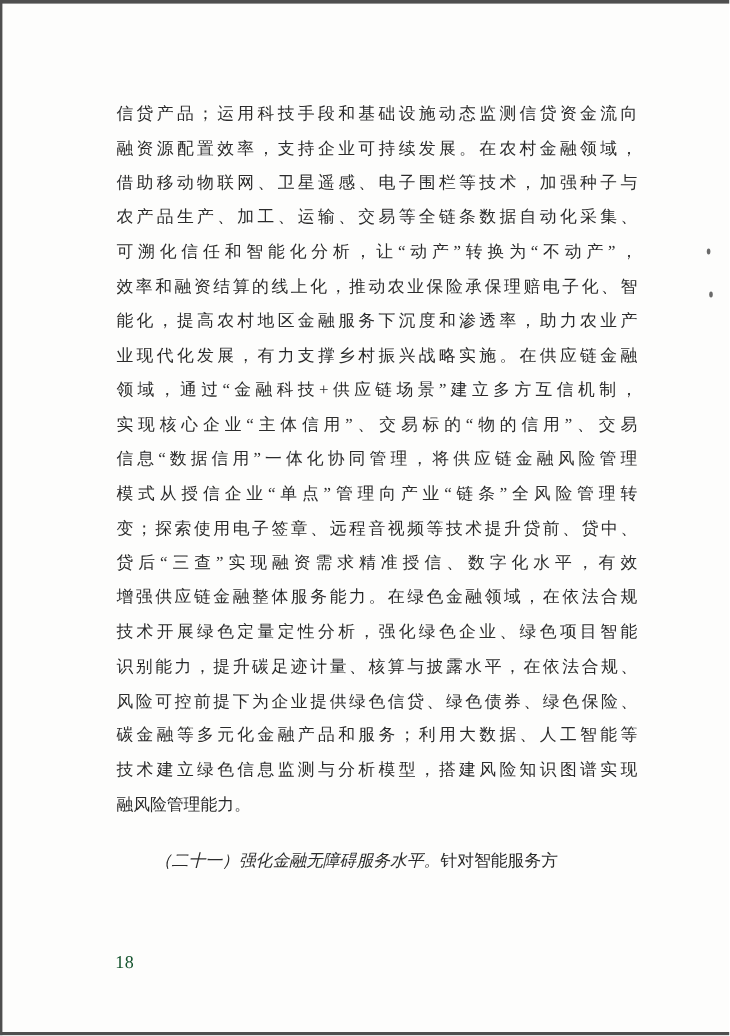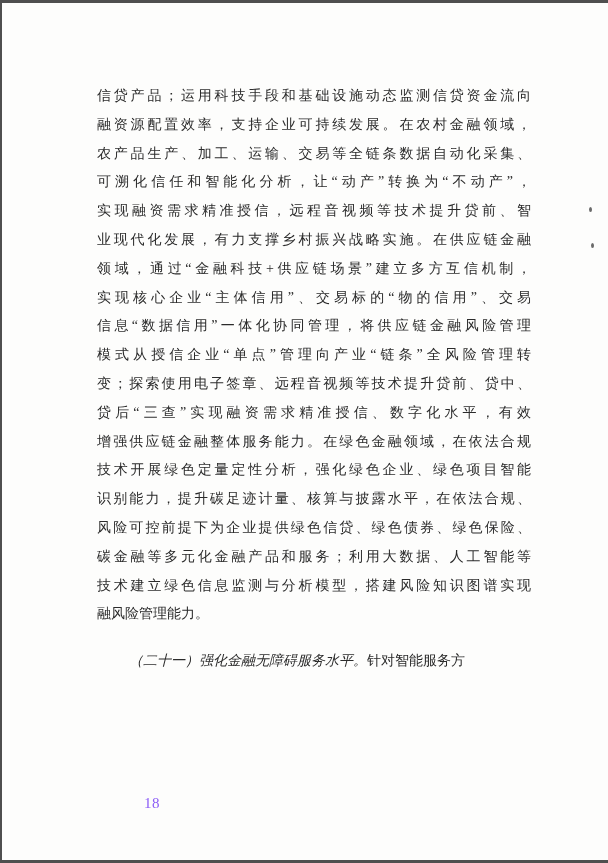--- a/index.html
+++ b/index.html
@@ -50,45 +50,46 @@
     margin-top: 18px;
   }
   .kai {
     font-style: italic;
   }
   .page-number {
     position: absolute;
     left: 94px;
     top: 792px;
     font-size: 15px;
-    color: #8b5cf6;
+    color: #14532d;
     letter-spacing: 0.5px;
-    margin-left: 48px;
   }
   .speck {
     position: absolute;
     background: #6a6a6a;
     border-radius: 50%;
   }
   .speck1 { left: 587px; top: 204px; width: 3px; height: 5px; }
   .speck2 { left: 589px; top: 240px; width: 3px; height: 5px; }
 </style>
 </head>
 <body>
 
 <div class="stage">
   <div class="page">
 
     <div class="text-block">
       <div class="lines">
           <div class="line">信贷产品；运用科技手段和基础设施动态监测信贷资金流向</div>
           <div class="line">融资源配置效率，支持企业可持续发展。在农村金融领域，</div>
+          <div class="line">借助移动物联网、卫星遥感、电子围栏等技术，加强种子与</div>
           <div class="line">农产品生产、加工、运输、交易等全链条数据自动化采集、</div>
           <div class="line">可溯化信任和智能化分析，让“动产”转换为“不动产”，</div>
-          <div class="line">实现融资需求精准授信，远程音视频等技术提升贷前、智</div>
+          <div class="line">效率和融资结算的线上化，推动农业保险承保理赔电子化、智</div>
+          <div class="line">能化，提高农村地区金融服务下沉度和渗透率，助力农业产</div>
           <div class="line">业现代化发展，有力支撑乡村振兴战略实施。在供应链金融</div>
           <div class="line">领域，通过“金融科技+供应链场景”建立多方互信机制，</div>
           <div class="line">实现核心企业“主体信用”、交易标的“物的信用”、交易</div>
           <div class="line">信息“数据信用”一体化协同管理，将供应链金融风险管理</div>
           <div class="line">模式从授信企业“单点”管理向产业“链条”全风险管理转</div>
           <div class="line">变；探索使用电子签章、远程音视频等技术提升贷前、贷中、</div>
           <div class="line">贷后“三查”实现融资需求精准授信、数字化水平，有效</div>
           <div class="line">增强供应链金融整体服务能力。在绿色金融领域，在依法合规</div>
           <div class="line">技术开展绿色定量定性分析，强化绿色企业、绿色项目智能</div>
           <div class="line">识别能力，提升碳足迹计量、核算与披露水平，在依法合规、</div>

